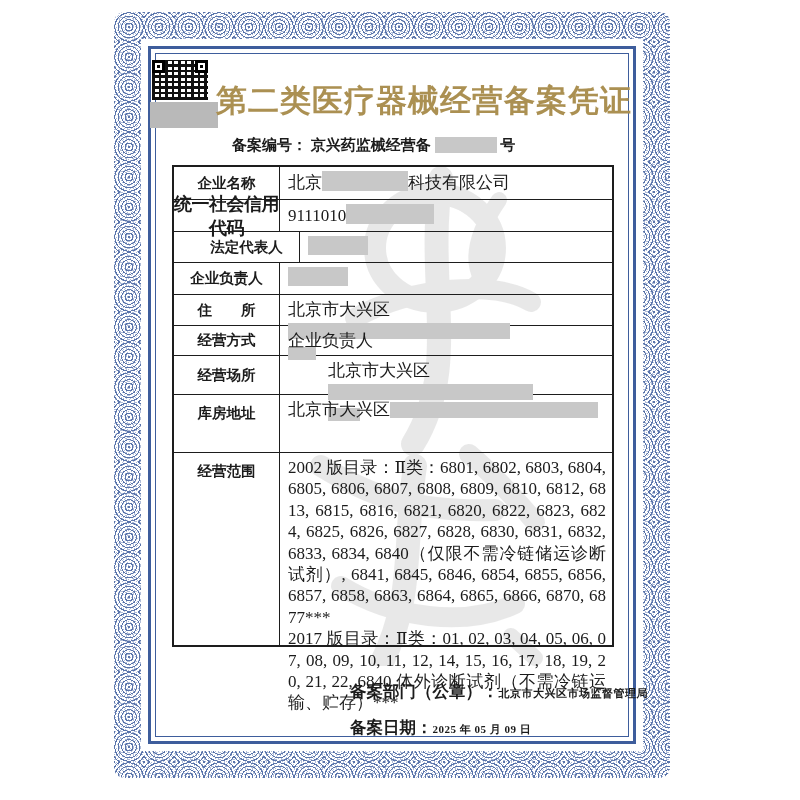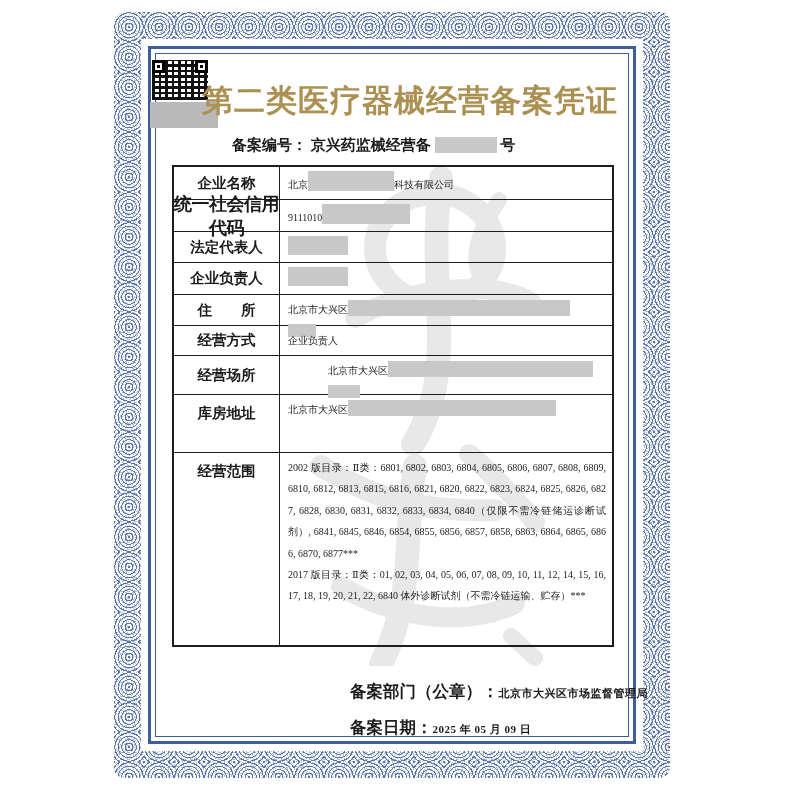--- a/index.html
+++ b/index.html
@@ -22,42 +22,42 @@
   
   .qr { position:absolute; left:-6px; top:4px; width:56px; height:40px;
         background-image:
           repeating-linear-gradient(0deg,#111 0 2.5px,transparent 2.5px 5.5px),
           repeating-linear-gradient(90deg,#111 0 2.5px,#fff 2.5px 6.5px); }
   .finder { position:absolute; width:13px; height:13px; border:3px solid #000; background:#fff; }
   .finder::after { content:""; position:absolute; left:2px; top:2px; width:3px; height:3px; background:#000; }
   .finder.tl { left:0; top:0; } .finder.tr { right:0; top:0; }
   .qr-redact { position:absolute; left:-8px; top:46px; width:68px; height:26px; background:#b9b9b9; }
 
-  .title { position:absolute; left:44px; top:24px; width:410px;
+  .title { position:absolute; left:58px; top:24px; width:410px;
            font-size:31px; font-weight:bold; color:#ab9052; letter-spacing:1px; white-space:nowrap; }
 
   .record-line { position:absolute; left:74px; top:80px; font-size:15px; font-weight:bold; white-space:nowrap; }
   .record-line .val { font-weight:bold; }
 
   .redact { display:inline-block; background:#c8c8c8; vertical-align:-3px; }
 
   
   .watermark { position:absolute; left:105px; top:110px; width:310px; height:500px; z-index:1; opacity:0.55; }
 
   
   .ftable { position:absolute; left:14px; top:109px; width:442px; z-index:2;
             border:2px solid #1d1d1d; background:transparent; }
   .trow { display:flex; border-top:1.5px solid #1d1d1d; }
   .trow:first-child { border-top:none; }
   .tlabel { width:106px; flex:0 0 106px; border-right:1.5px solid #1d1d1d;
             display:flex; align-items:center; justify-content:center;
             font-weight:bold; font-size:14.5px; text-align:center; }
   .tlabel.long { font-size:18px; letter-spacing:-0.5px; }
   .tlabel.top { align-items:flex-start; padding-top:9px; }
-  .tvalue { flex:1; padding:4px 6px 2px 8px; font-size:10px; line-height:21px; }
+  .tvalue { flex:1; padding:4px 6px 2px 8px; font-size:17px; line-height:21px; }
   .tvalue .para { text-align:justify; word-break:break-all; line-height:21.4px; }
 
   
   .foot-line { position:absolute; white-space:nowrap; z-index:2; }
   .foot-line .big { font-size:16.5px; font-weight:bold; }
   .foot-line .small { font-size:11px; font-weight:bold; letter-spacing:0.5px; }
   .dept { left:192px; top:625px; }
   .fdate { left:192px; top:661px; }
 </style>
 </head>
@@ -99,21 +99,21 @@
 
     <div class="ftable" id="ftable">
         <div class="trow" style="height: 32px;">
           <div class="tlabel">企业名称</div>
           <div class="tvalue"><span>北京</span><span class="redact" style="width: 86px; height: 20px;"></span><span>科技有限公司</span></div>
         </div>
         <div class="trow" style="height: 32px;">
           <div class="tlabel long">统一社会信用代码</div>
           <div class="tvalue"><span>9111010</span><span class="redact" style="width: 88px; height: 20px;"></span></div>
         </div>
-        <div class="trow" style="height: 31px;">
+        <div class="trow" style="height: 31px; padding-left: 20px;">
           <div class="tlabel">法定代表人</div>
           <div class="tvalue"><span class="redact" style="width: 60px; height: 19px;"></span></div>
         </div>
         <div class="trow" style="height: 32px;">
           <div class="tlabel">企业负责人</div>
           <div class="tvalue"><span class="redact" style="width: 60px; height: 19px;"></span></div>
         </div>
         <div class="trow" style="height: 31px;">
           <div class="tlabel">住　　所</div>
           <div class="tvalue"><span>北京市大兴区</span><span class="redact" style="width: 222px; height: 16px;"></span><br><span class="redact" style="width: 28px; height: 13px;"></span></div>

